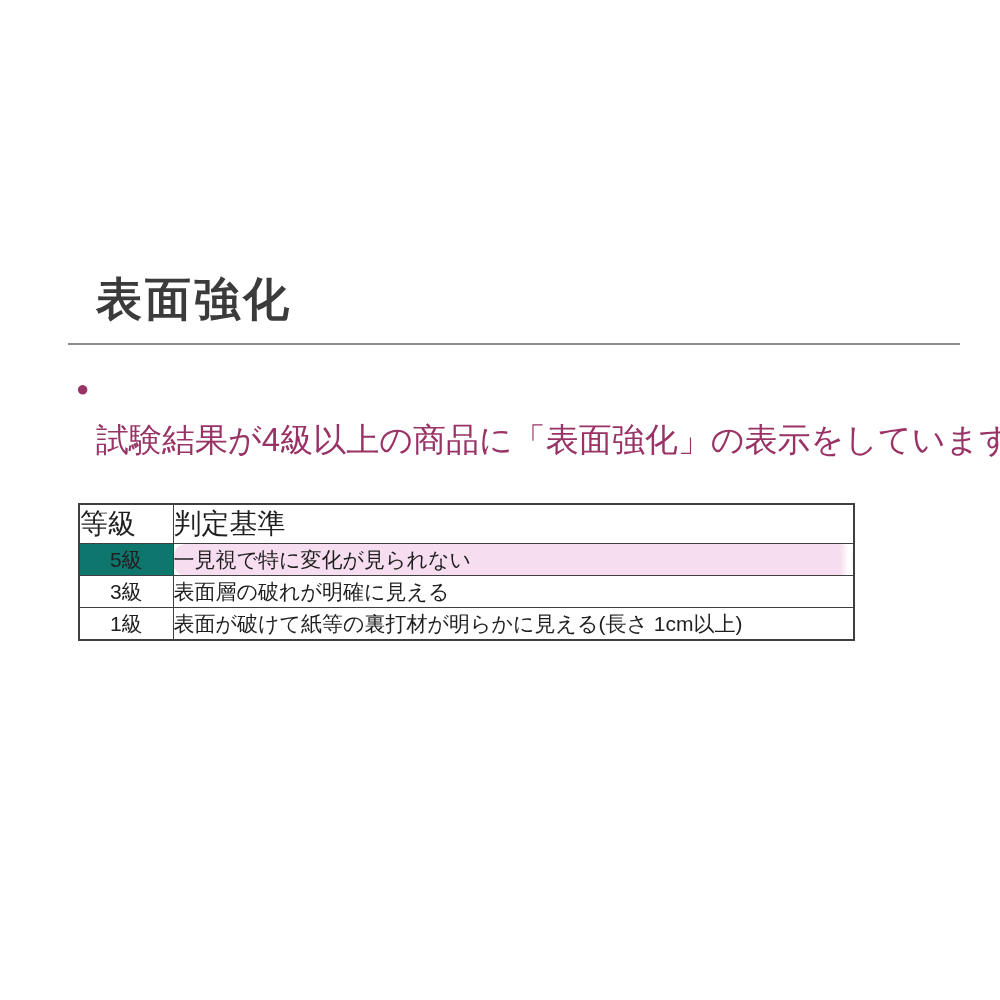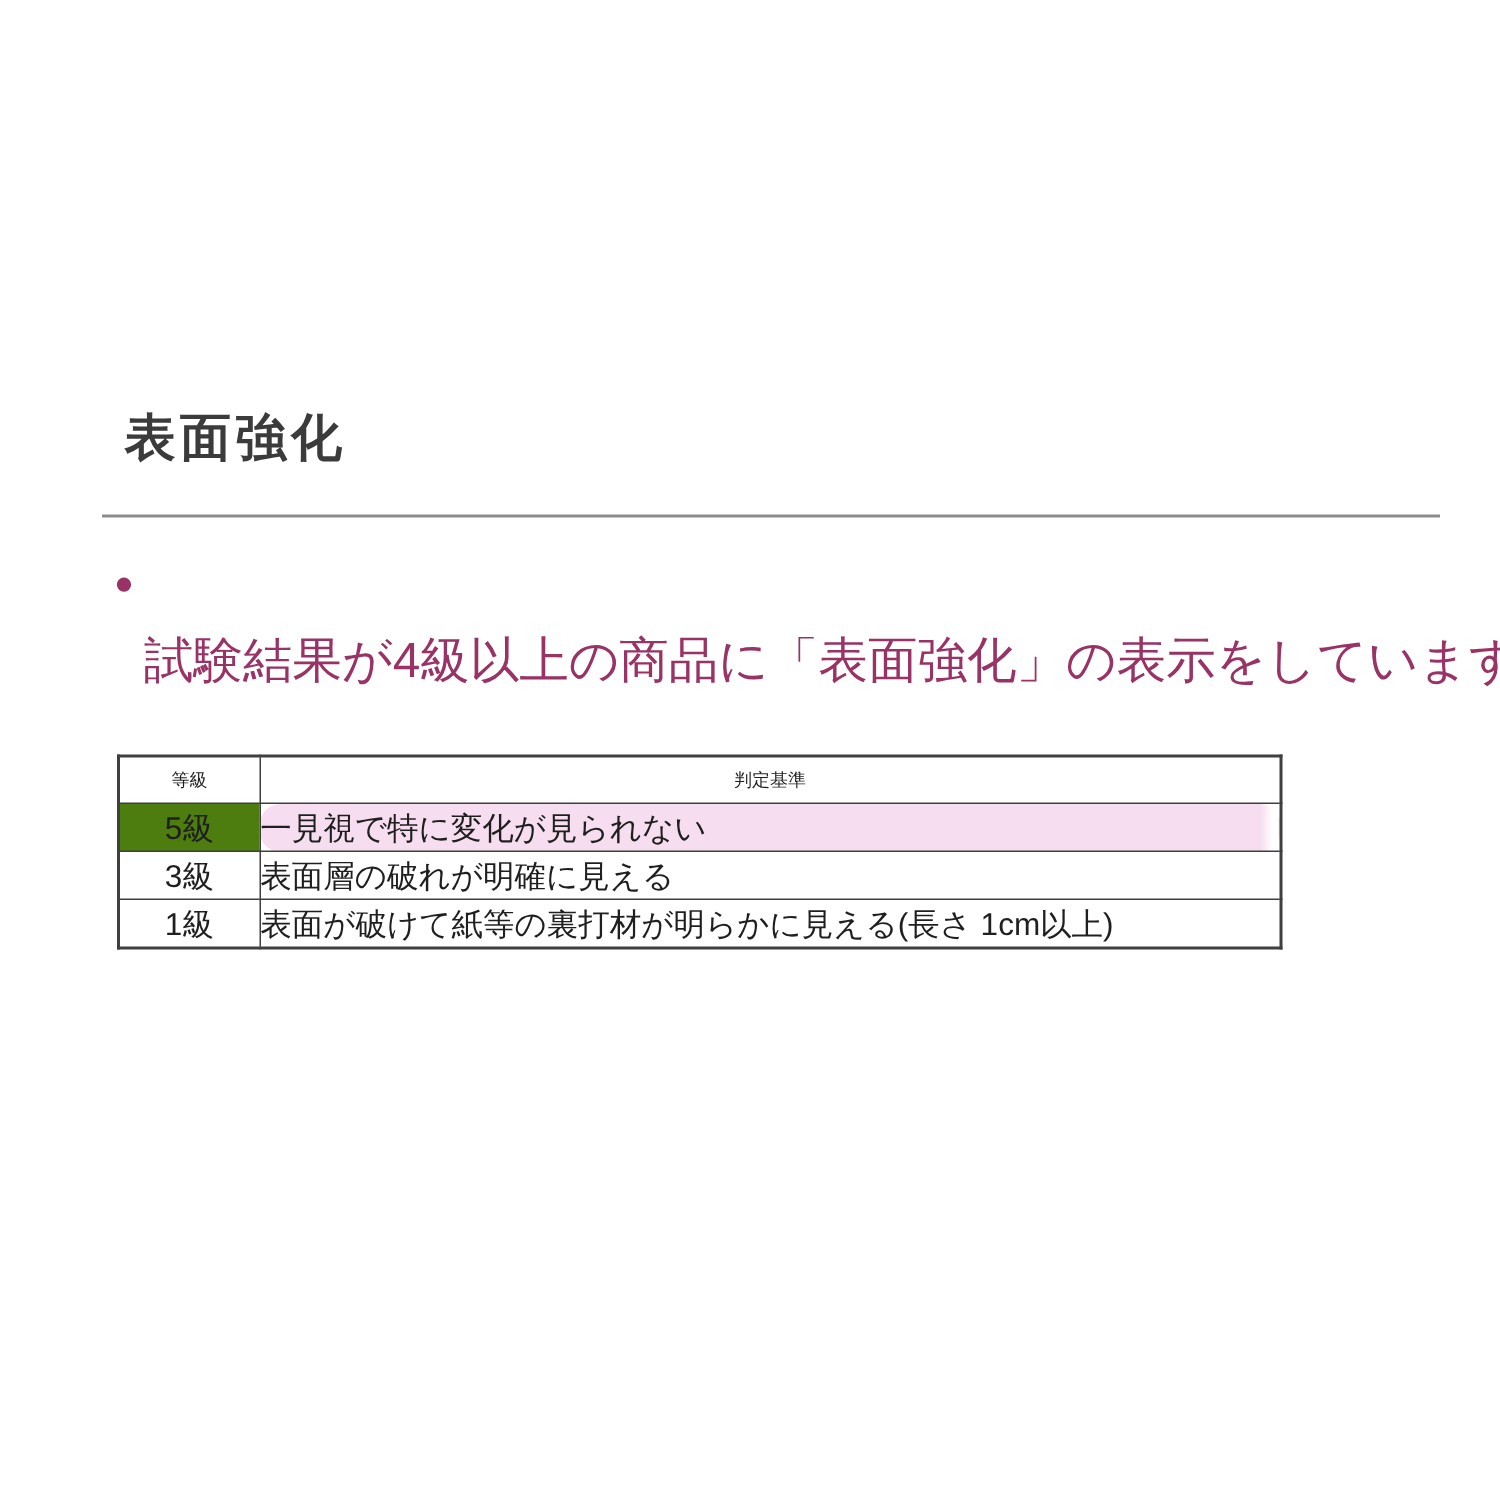--- a/index.html
+++ b/index.html
@@ -11,23 +11,23 @@
     position: relative;
     width: 1000px;
     height: 1000px;
     background: #ffffff;
     overflow: hidden;
     font-family: "Liberation Sans", "DejaVu Sans", sans-serif;
     color: #1f1f1f;
   }
   .doc-title {
     position: absolute;
-    left: 83px;
+    left: 96px;
     top: 274px;
-    font-size: 34px;
+    font-size: 46px;
     font-weight: 600;
     letter-spacing: 3px;
     color: #3b3b3b;
     line-height: 1.1;
     white-space: nowrap;
   }
   .title-rule {
     position: absolute;
     left: 68px;
     top: 343px;
@@ -70,35 +70,35 @@
   table.grade-table th,
   table.grade-table td {
     border: 1px solid #3f3f3f;
     padding: 0;
     font-weight: 400;
     background: #ffffff;
   }
   table.grade-table { border: 2px solid #3f3f3f; }
   table.grade-table th {
     height: 30px;
-    font-size: 12px;
-    text-align: center;
+    font-size: 28px;
+    text-align: left;
   }
   table.grade-table td {
     height: 31px;
   }
   td.grade-cell { text-align: center; }
   td.criteria-cell {
     text-align: left;
     padding-left: 13px;
     white-space: nowrap;
     overflow: hidden;
   }
   tr.hl td.grade-cell {
-    background: #4d7c0f;
+    background: #0f766e;
     margin-top: 40px;
   }
   tr.hl td.criteria-cell {
     background: linear-gradient(to right, #f6def0 0%, #f6def0 calc(100% - 12px), #ffffff calc(100% - 4px), #ffffff 100%);
     border-radius: 14px;
   }
 </style>
 </head>
 <body>
 

